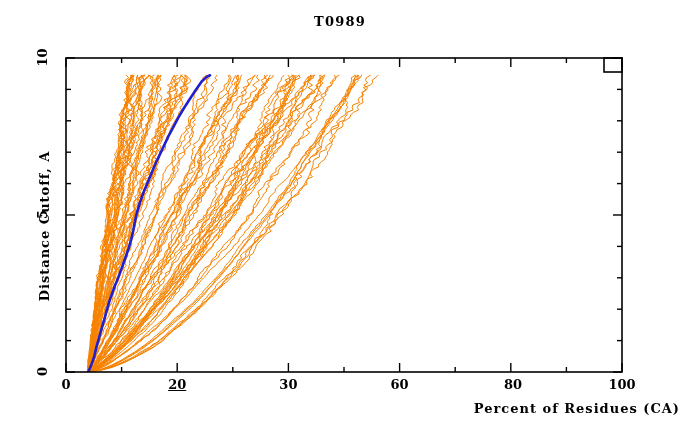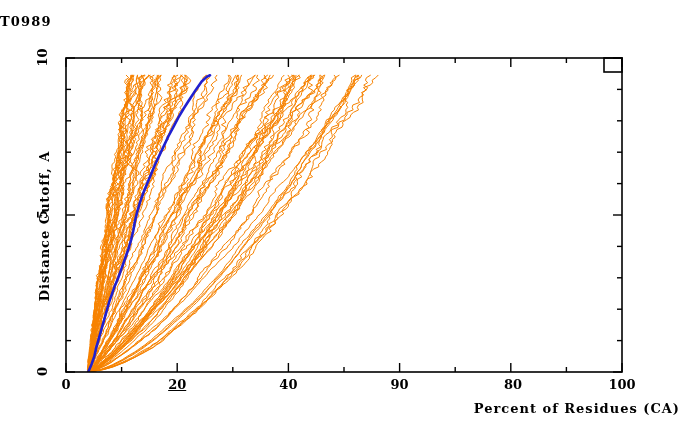--- a/index.html
+++ b/index.html
@@ -23,21 +23,21 @@
     width: 680px;
     height: 440px;
   }
 
   
   .chart-title {
     position: absolute;
     left: 0;
     top: 14px;
     width: 680px;
-    text-align: left;
+    text-align: center;
     font-family: "DejaVu Serif", "Liberation Serif", serif;
     font-weight: bold;
     font-size: 13px;
     letter-spacing: 1.2px;
     color: #000000;
   }
 
   
   .xaxis-title {
     position: absolute;
@@ -99,22 +99,22 @@
 <div id="figure">
 
   <div class="chart-title">T0989</div>
 
   <div class="yaxis-title">Distance Cutoff, A</div>
 
   <div class="xaxis-title">Percent of Residues (CA)</div>
 
   <div class="tick-label-x" style="left: 26px; width: 80px; top: 377px;">0</div>
   <div class="tick-label-x" style="left: 137.2px; width: 80px; top: 377px; text-decoration: underline;">20</div>
-  <div class="tick-label-x" style="left: 248.4px; width: 80px; top: 377px;">40</div>
-  <div class="tick-label-x" style="left: 359.6px; width: 80px; top: 377px;">90</div>
+  <div class="tick-label-x" style="left: 248.4px; width: 80px; top: 377px;">30</div>
+  <div class="tick-label-x" style="left: 359.6px; width: 80px; top: 377px;">60</div>
   <div class="tick-label-x" style="left: 473px; width: 80px; top: 377px;">80</div>
   <div class="tick-label-x" style="left: 582px; width: 80px; top: 377px;">100</div>
 
   <div class="tick-label-y" style="left: 30px; top: 364px; width: 24px; text-align: center; transform: rotate(-90deg);">0</div>
   <div class="tick-label-y" style="left: 30px; top: 207px; width: 24px; text-align: center; transform: rotate(-90deg);">5</div>
   <div class="tick-label-y" style="left: 30px; top: 50px; width: 24px; text-align: center; transform: rotate(-90deg);">10</div>
 
   <svg class="plot-svg" id="plot-svg" width="680" height="440">
       <defs>
         <clipPath id="plotclip">

